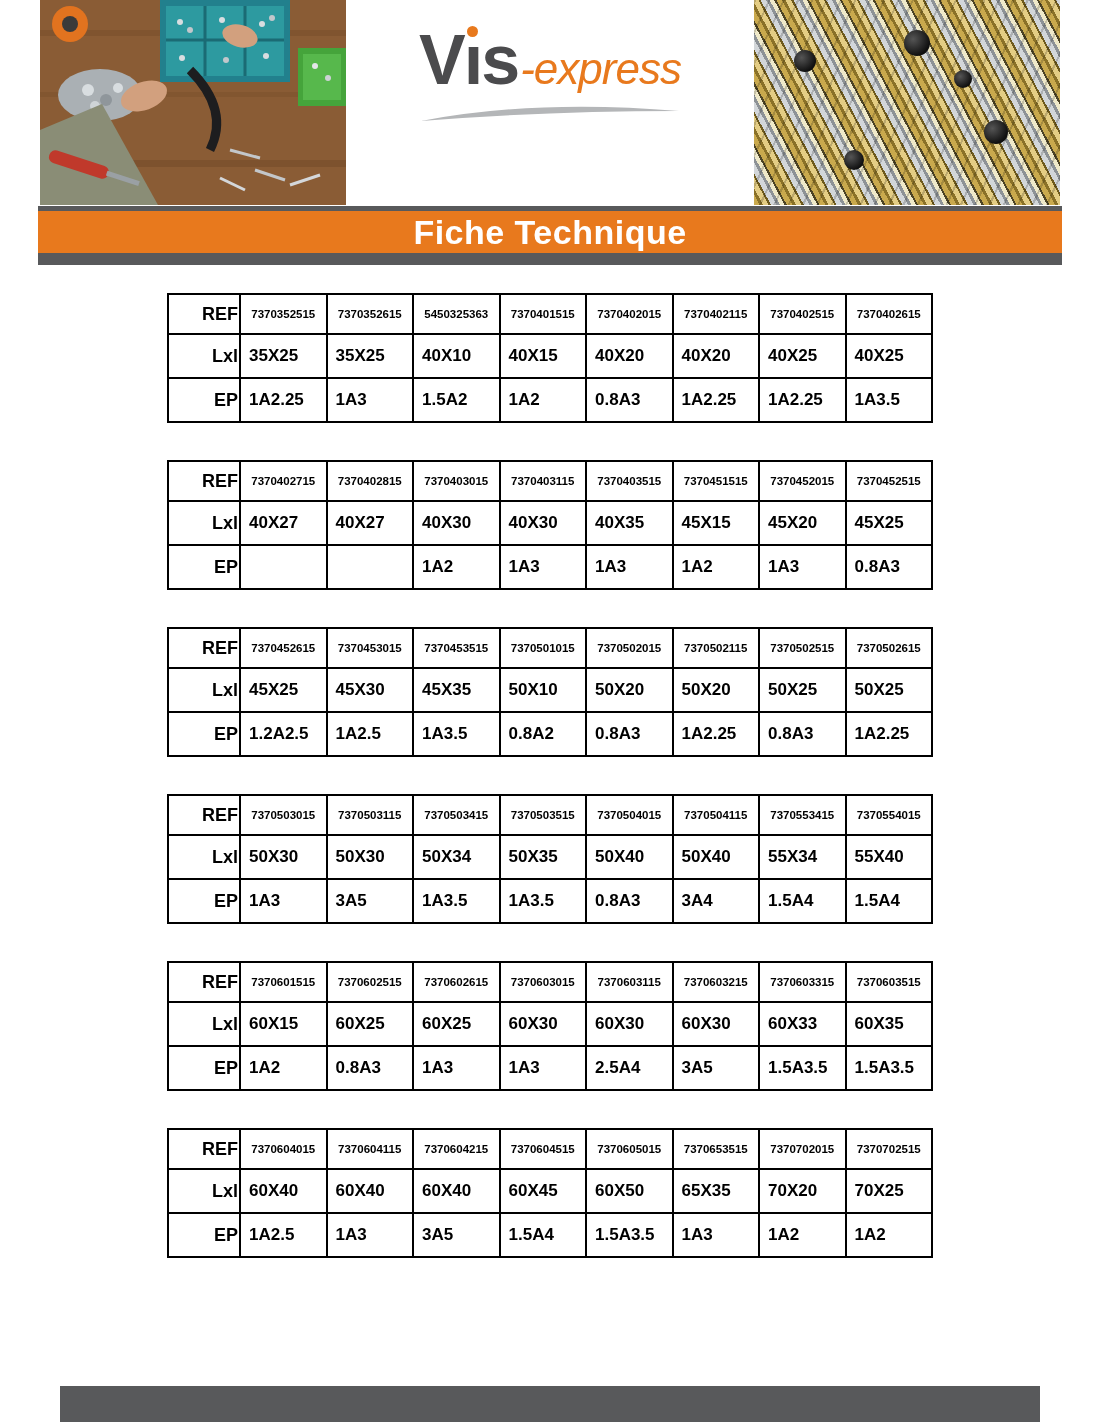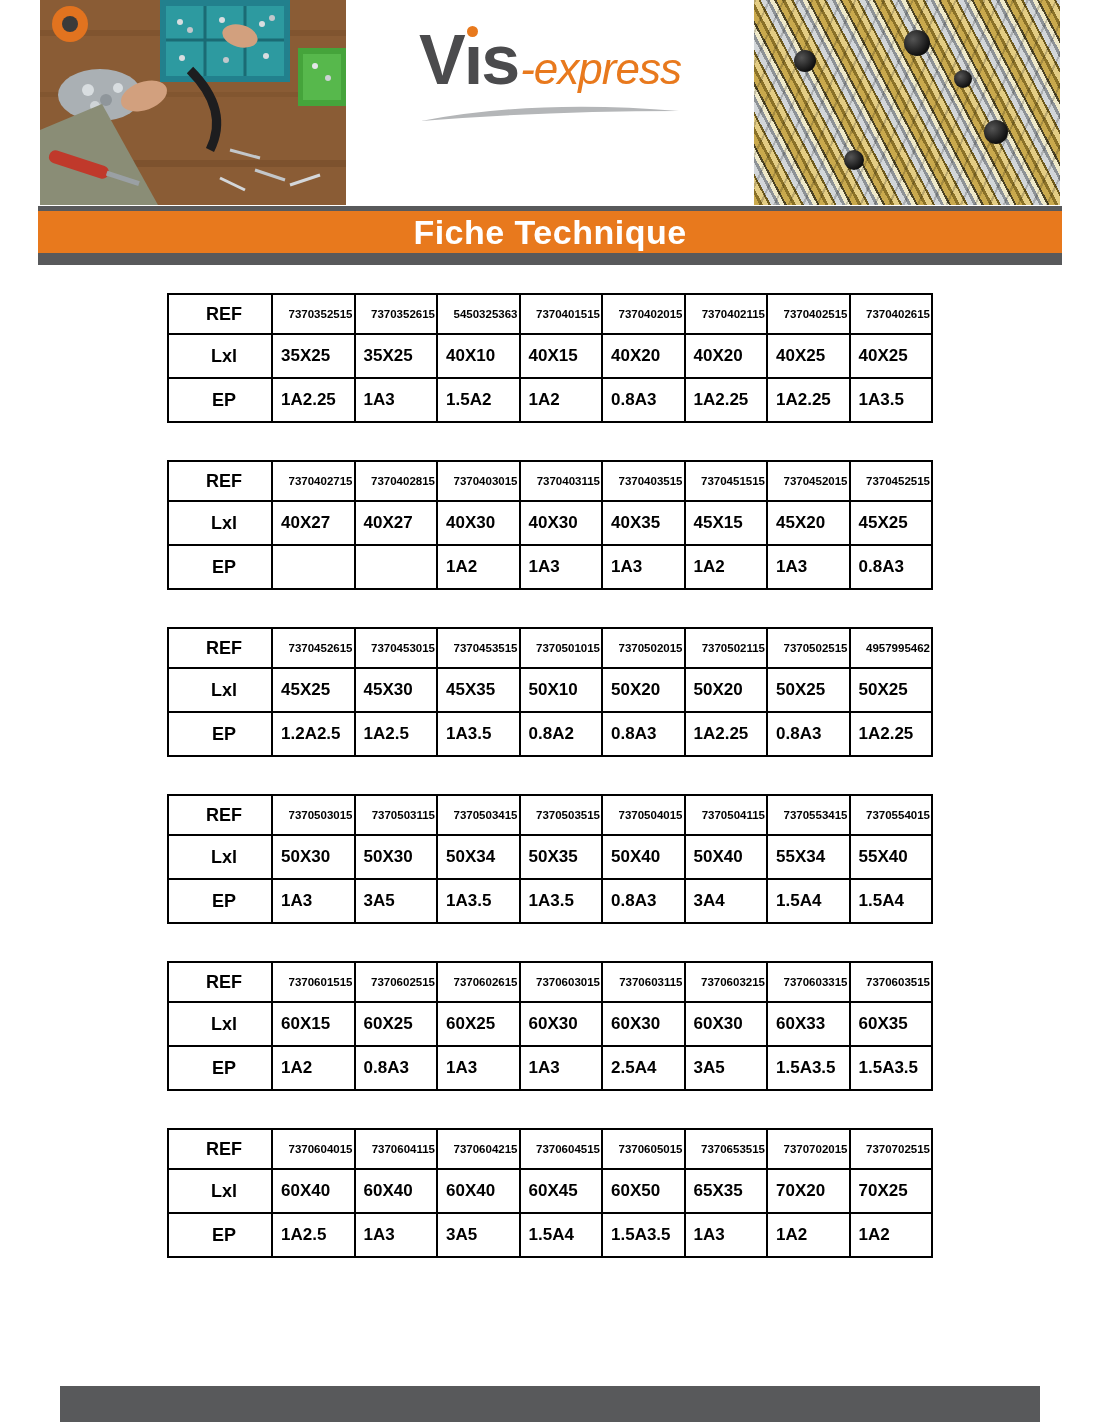--- a/index.html
+++ b/index.html
@@ -33,24 +33,24 @@
   .banner { margin: 0 38px; }
   .banner-strip-top { height: 5px; background: #58595b; }
   .banner-main { height: 42px; background: #e8791d; display: flex; align-items: center; justify-content: center; }
   .banner-title { color: #ffffff; font-size: 34px; font-weight: 700; letter-spacing: 0.5px; }
   .banner-strip-bottom { height: 12px; background: #58595b; }
 
   
   .tables { width: 766px; margin: 0 auto; padding-top: 28px; }
   table.spec { border-collapse: collapse; table-layout: fixed; width: 766px; margin-bottom: 37px; background: #ffffff; }
   table.spec td { border: 2px solid #000000; vertical-align: middle; overflow: hidden; white-space: nowrap; }
-  td.lbl { width: 104px; font-size: 18px; font-weight: 700; color: #000; padding-left: 9px; text-align: center; }
+  td.lbl { width: 72px; font-size: 18px; font-weight: 700; color: #000; padding-left: 9px; text-align: right; }
   tr.ref-row td { height: 40px; }
   tr.val-row td { height: 44px; }
-  td.ref { font-size: 11.5px; font-weight: 700; text-align: right; color: #000; }
+  td.ref { font-size: 11.5px; font-weight: 700; text-align: center; color: #000; }
   td.val { font-size: 17px; font-weight: 700; text-align: left; padding-left: 8px; color: #000; }
 
   
   .footer-bar { position: absolute; bottom: 0; left: 60px; right: 60px; height: 36px; background: #58595b; }
 </style>
 </head>
 <body>
 
 <div class="page">
 
@@ -217,21 +217,21 @@
       <tbody>
           <tr class="ref-row">
         <td class="lbl">REF</td>
         <td class="ref">7370452615</td>
         <td class="ref">7370453015</td>
         <td class="ref">7370453515</td>
         <td class="ref">7370501015</td>
         <td class="ref">7370502015</td>
         <td class="ref">7370502115</td>
         <td class="ref">7370502515</td>
-        <td class="ref">4957995462</td>
+        <td class="ref">7370502615</td>
       </tr>
       <tr class="val-row">
         <td class="lbl">Lxl</td>
         <td class="val">45X25</td>
         <td class="val">45X30</td>
         <td class="val">45X35</td>
         <td class="val">50X10</td>
         <td class="val">50X20</td>
         <td class="val">50X20</td>
         <td class="val">50X25</td>

